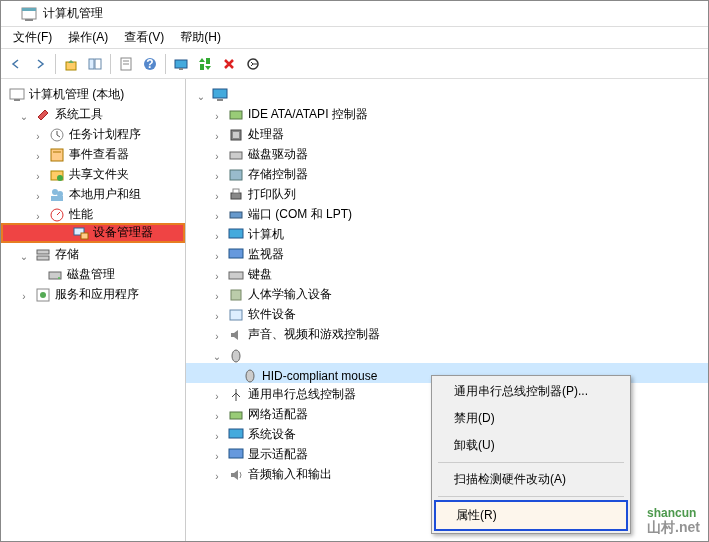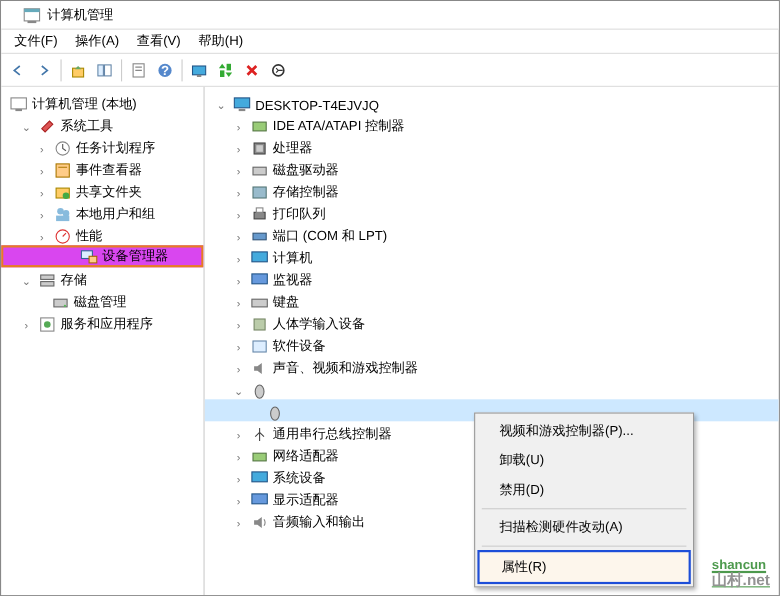--- a/index.html
+++ b/index.html
@@ -9,29 +9,29 @@
 .menubar { height: 22px; display: flex; align-items: center; padding: 0 4px; border-bottom: 1px solid #ddd; }
 .menubar span { padding: 2px 8px; cursor: default; }
 .toolbar { height: 30px; display: flex; align-items: center; padding: 0 4px; border-bottom: 1px solid #ddd; gap: 2px; }
 .toolbar .btn { width: 22px; height: 22px; display: flex; align-items: center; justify-content: center; border: 1px solid transparent; }
 .toolbar .sep { width: 1px; height: 20px; background: #ccc; margin: 0 2px; }
 .content { display: flex; height: calc(100% - 78px); }
 .left-pane { width: 185px; border-right: 1px solid #ccc; overflow: auto; padding: 4px 0; }
 .right-pane { flex: 1; overflow: auto; padding: 4px 0; position: relative; }
 .tree-item { display: flex; align-items: flex-end; height: 20px; padding: 0 4px; white-space: nowrap; cursor: default; }
 .tree-item.selected { background: #cde8ff; }
-.tree-item.highlight { border: 2px solid #e67e22; background: #d946ef; padding-left: 28px; }
+.tree-item.highlight { border: 2px solid #e67e22; background: #ef4444; padding-left: 28px; }
 .expander { width: 14px; height: 14px; display: flex; align-items: center; justify-content: center; color: #777; font-size: 10px; }
 .item-icon { width: 16px; height: 16px; margin: 0 4px; display: flex; align-items: center; justify-content: center; }
 .indent { display: inline-block; }
 .context-menu { position: absolute; background: #f0f0f0; border: 1px solid #999; box-shadow: 2px 2px 4px rgba(0,0,0,0.3); width: 200px; z-index: 100; padding: 2px; }
 .context-menu .mi { padding: 5px 20px; cursor: default; }
 .context-menu .mi.hl { border: 2px solid #1d4ed8; background: #fdf6ec; }
 .context-menu .msep { height: 1px; background: #ccc; margin: 3px 4px; }
-.watermark { position: absolute; right: 8px; bottom: 4px; font-size: 22px; font-weight: bold; color: #3a8f3a; opacity: 0.9; text-decoration: underline; }
+.watermark { position: absolute; right: 8px; bottom: 4px; font-size: 22px; font-weight: bold; color: #3a8f3a; opacity: 0.9; }
 .watermark .sub { font-size: 14px; color: #888; display: block; margin-top: -4px; }
 svg { display: block; }
 </style>
 </head>
 <body>
 
 <div class="titlebar">
   <span class="icon">
     <svg width="16" height="16">
         <rect x="1" y="2" width="14" height="11" fill="#fff" stroke="#888"></rect>
@@ -239,21 +239,20 @@
   <div class="right-pane">
     <div class="tree-item">
         <span class="indent" style="width:4px"></span>
         <span class="expander">⌄</span>
         <span class="item-icon">
           <svg width="16" height="16">
             <rect x="1" y="2" width="14" height="9" fill="#4ad" stroke="#258"></rect>
             <rect x="5" y="12" width="6" height="2" fill="#888"></rect>
           </svg>
         </span>
-        <span>DESKTOP-T4EJVJQ</span>
       </div>
     <div class="tree-item">
         <span class="indent" style="width:20px"></span>
         <span class="expander">›</span>
         <span class="item-icon">
           <svg width="16" height="16">
             <rect x="2" y="4" width="12" height="8" fill="#9c7" stroke="#574"></rect>
           </svg>
         </span>
         <span>IDE ATA/ATAPI 控制器</span>
@@ -379,20 +378,21 @@
           </svg>
         </span>
       </div>
     <div class="tree-item selected">
         <span class="indent" style="width:48px"></span>
         <span class="item-icon">
           <svg width="16" height="16">
             <ellipse cx="8" cy="9" rx="4" ry="6" fill="#ccc" stroke="#666"></ellipse>
           </svg>
         </span>
+        <span>HID-compliant mouse</span>
       </div>
     <div class="tree-item">
         <span class="indent" style="width:20px"></span>
         <span class="expander">›</span>
         <span class="item-icon">
           <svg width="16" height="16">
             <path d="M8 2 L8 14 M8 6 L4 10 M8 6 L12 10" stroke="#444" fill="none"></path>
           </svg>
         </span>
         <span>通用串行总线控制器</span>
@@ -433,23 +433,23 @@
         <span class="item-icon">
           <svg width="16" height="16">
             <path d="M3 6 L6 6 L10 3 L10 13 L6 10 L3 10 Z" fill="#888"></path>
             <path d="M12 5 Q14 8 12 11" stroke="#888" fill="none"></path>
           </svg>
         </span>
         <span>音频输入和输出</span>
       </div>
 
     <div class="context-menu" style="left:245px; top:296px">
-      <div class="mi">视频和游戏控制器(P)...</div>
+      <div class="mi">通用串行总线控制器(P)...</div>
+      <div class="mi">禁用(D)</div>
       <div class="mi">卸载(U)</div>
-      <div class="mi">禁用(D)</div>
       <div class="msep"></div>
       <div class="mi">扫描检测硬件改动(A)</div>
       <div class="msep"></div>
       <div class="mi hl">属性(R)</div>
     </div>
   </div>
 </div>
 
 <div class="watermark">
   <span>shancun</span>

